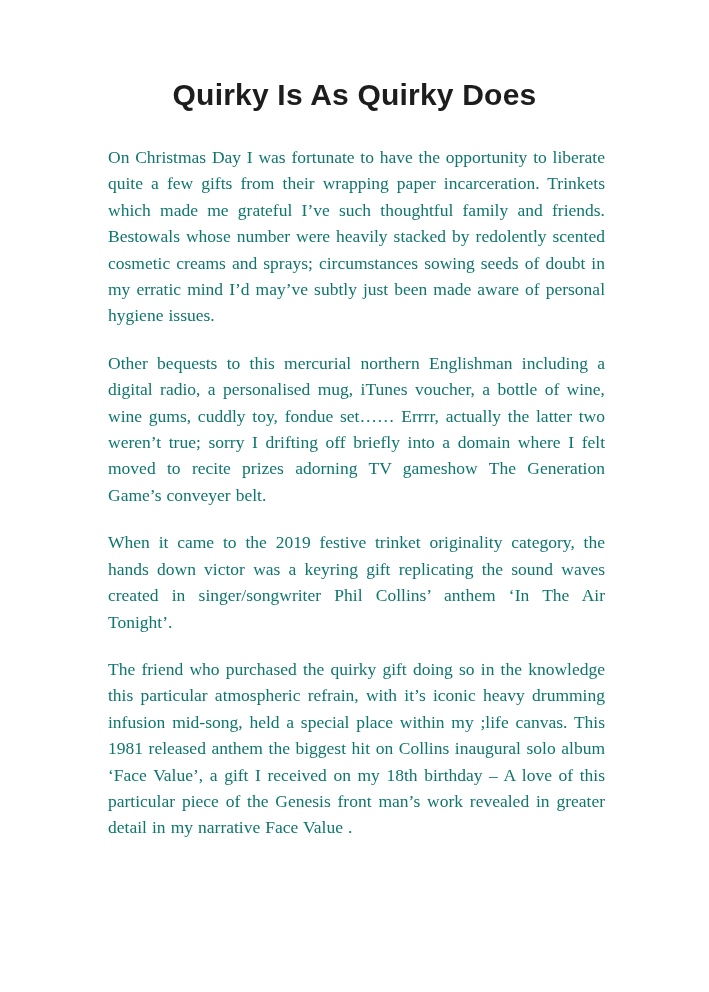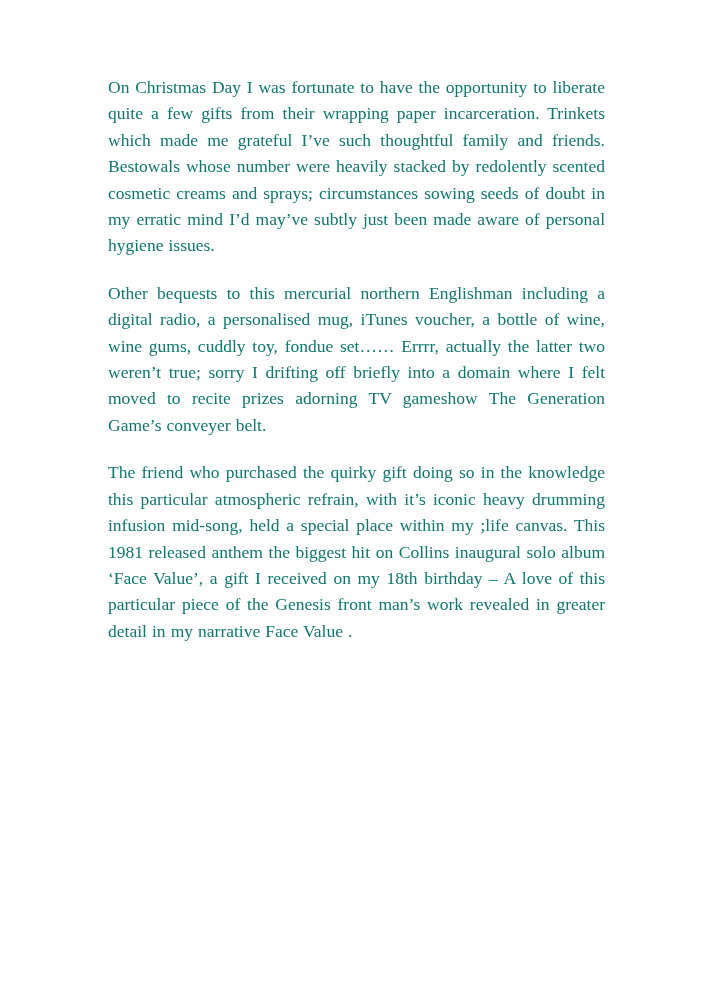--- a/index.html
+++ b/index.html
@@ -49,17 +49,19 @@
     font-family: "Liberation Serif", serif;
     font-size: 11.5px;
     color: #8f8f8f;
   }
 </style>
 </head>
 <body>
 
 <div class="page">
   <div class="content">
+    <h1 class="title">Quirky Is As Quirky Does</h1>
     <p class="body-para">On Christmas Day I was fortunate to have the opportunity to liberate quite a few gifts from their wrapping paper incarceration. Trinkets which made me grateful I’ve such thoughtful family and friends. Bestowals whose number were heavily stacked by redolently scented cosmetic creams and sprays; circumstances sowing seeds of doubt in my erratic mind I’d may’ve subtly just been made aware of personal hygiene issues.</p>
     <p class="body-para">Other bequests to this mercurial northern Englishman including a digital radio, a personalised mug, iTunes voucher, a bottle of wine, wine gums, cuddly toy, fondue set…… Errrr, actually the latter two weren’t true; sorry I drifting off briefly into a domain where I felt moved to recite prizes adorning TV gameshow The Generation Game’s conveyer belt.</p>
+    <p class="body-para">When it came to the 2019 festive trinket originality category, the hands down victor was a keyring gift replicating the sound waves created in singer/songwriter Phil Collins’ anthem ‘In The Air Tonight’.</p>
     <p class="body-para">The friend who purchased the quirky gift doing so in the knowledge this particular atmospheric refrain, with it’s iconic heavy drumming infusion mid-song, held a special place within my ;life canvas. This 1981 released anthem the biggest hit on Collins inaugural solo album ‘Face Value’, a gift I received on my 18th birthday – A love of this particular piece of the Genesis front man’s work revealed in greater detail in my narrative Face Value .</p>
   </div>
 </div>
 
 </body></html>

